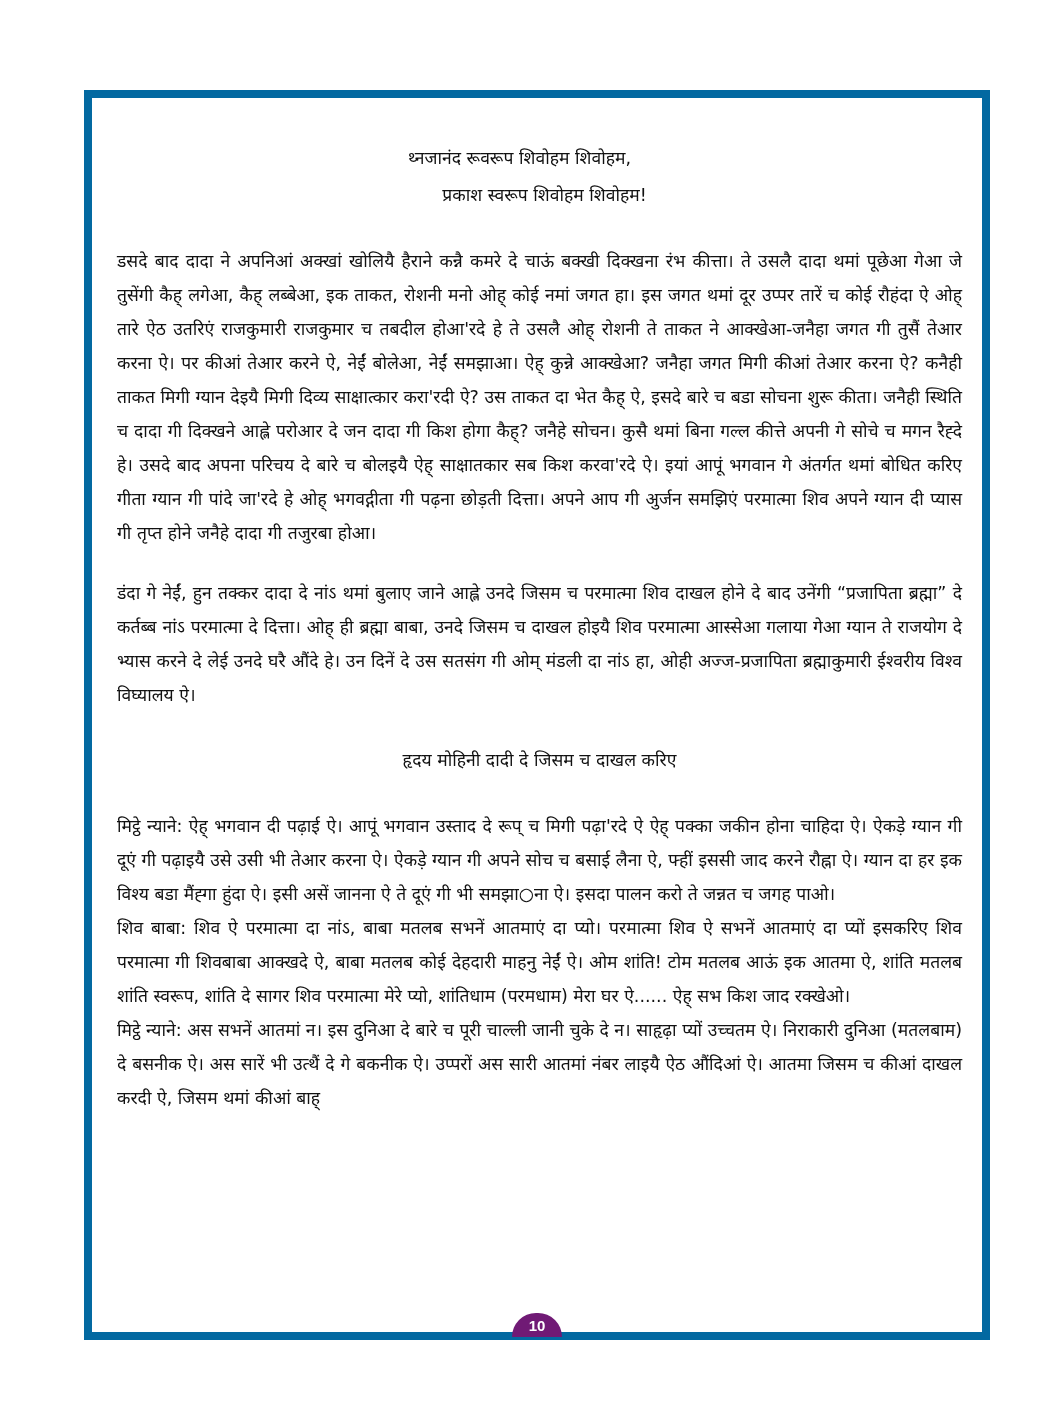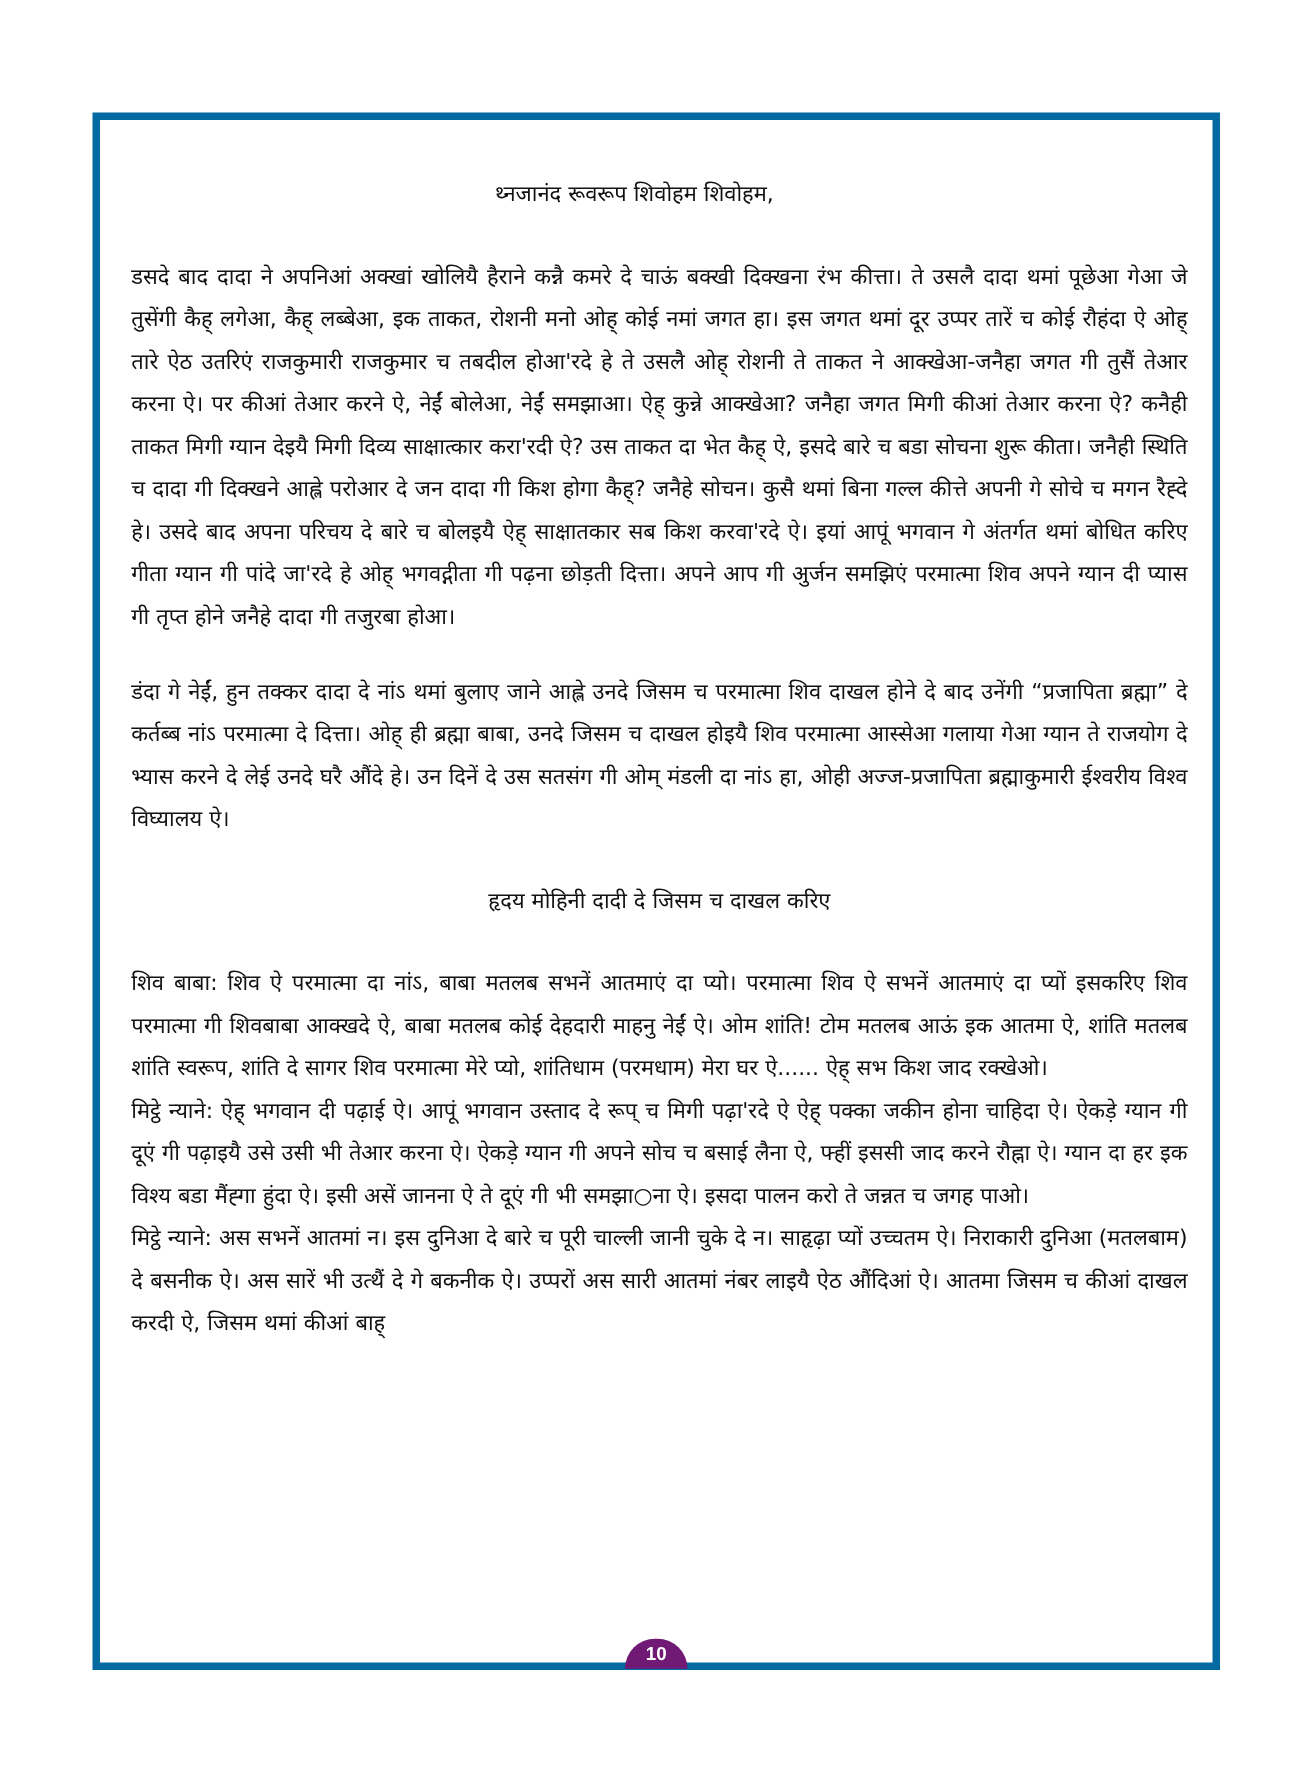--- a/index.html
+++ b/index.html
@@ -10,25 +10,25 @@
     body {
       width: 1050px;
       height: 1425px;
       position: relative;
       overflow: hidden;
       font-family: "DejaVu Sans", "Liberation Sans", sans-serif;
       color: #111111;
     }
     .page-frame {
       position: absolute;
-      left: 74px;
+      left: 84px;
       top: 90px;
       width: 890px;
       height: 1234px;
-      border: 6px solid #0369a1;
+      border: 8px solid #0369a1;
       box-sizing: content-box;
     }
     .content {
       position: absolute;
       left: 25px;
       right: 20px;
       top: 42px;
       font-size: 17.5px;
       line-height: 34px;
       text-align: justify;
@@ -69,38 +69,39 @@
     }
   </style>
 </head>
 <body>
 
 <div class="page-frame">
   <div class="content">
 
     <div class="verse top">
       <span class="line">थ्नजानंद रूवरूप शिवोहम शिवोहम,</span>
+      <span class="line">प्रकाश स्वरूप शिवोहम शिवोहम!</span>
     </div>
 
     <div class="gap-lg"></div>
 
     <p>डसदे बाद दादा ने अपनिआं अक्खां खोलियै हैराने कन्नै कमरे दे चाऊं बक्खी दिक्खना रंभ कीत्ता। ते उसलै दादा थमां पूछेआ गेआ जे तुसेंगी कैह् लगेआ, कैह् लब्बेआ, इक ताकत, रोशनी मनो ओह् कोई नमां जगत हा। इस जगत थमां दूर उप्पर तारें च कोई रौहंदा ऐ ओह् तारे ऐठ उतरिएं राजकुमारी राजकुमार च तबदील होआ'रदे हे ते उसलै ओह् रोशनी ते ताकत ने आक्खेआ-जनैहा जगत गी तुसैं तेआर करना ऐ। पर कीआं तेआर करने ऐ, नेईं बोलेआ, नेईं समझाआ। ऐह् कुन्ने आक्खेआ? जनैहा जगत मिगी कीआं तेआर करना ऐ? कनैही ताकत मिगी ग्यान देइयै मिगी दिव्य साक्षात्कार करा'रदी ऐ? उस ताकत दा भेत कैह् ऐ, इसदे बारे च बडा सोचना शुरू कीता। जनैही स्थिति च दादा गी दिक्खने आह्ले परोआर दे जन दादा गी किश होगा कैह्? जनैहे सोचन। कुसै थमां बिना गल्ल कीत्ते अपनी गे सोचे च मगन रैह्दे हे। उसदे बाद अपना परिचय दे बारे च बोलइयै ऐह् साक्षातकार सब किश करवा'रदे ऐ। इयां आपूं भगवान गे अंतर्गत थमां बोधित करिए गीता ग्यान गी पांदे जा'रदे हे ओह् भगवद्गीता गी पढ़ना छोड़ती दित्ता। अपने आप गी अुर्जन समझिएं परमात्मा शिव अपने ग्यान दी प्यास गी तृप्त होने जनैहे दादा गी तजुरबा होआ।</p>
 
     <div class="gap-md"></div>
 
     <p>डंदा गे नेईं, हुन तक्कर दादा दे नांऽ थमां बुलाए जाने आह्ले उनदे जिसम च परमात्मा शिव दाखल होने दे बाद उनेंगी “प्रजापिता ब्रह्मा” दे कर्तब्ब नांऽ परमात्मा दे दित्ता। ओह् ही ब्रह्मा बाबा, उनदे जिसम च दाखल होइयै शिव परमात्मा आस्सेआ गलाया गेआ ग्यान ते राजयोग दे भ्यास करने दे लेई उनदे घरै औंदे हे। उन दिनें दे उस सतसंग गी ओम् मंडली दा नांऽ हा, ओही अज्ज-प्रजापिता ब्रह्माकुमारी ईश्वरीय विश्व विघ्यालय ऐ।</p>
 
     <div class="gap-lg"></div>
 
     <div class="verse">
       <span class="line">हृदय मोहिनी दादी दे जिसम च दाखल करिए</span>
     </div>
 
     <div class="gap-lg"></div>
 
+    <p>मिट्ठे न्याने:  ऐह् भगवान दी पढ़ाई ऐ। आपूं भगवान उस्ताद दे रूप् च मिगी पढ़ा'रदे ऐ ऐह् पक्का जकीन होना चाहिदा ऐ। ऐकड़े ग्यान गी दूएं गी पढ़ाइयै उसे उसी भी तेआर करना ऐ। ऐकड़े ग्यान गी अपने सोच च बसाई लैना ऐ, फ्हीं इससी जाद करने रौह्ना ऐ। ग्यान दा हर इक विश्य बडा मैंह्गा हुंदा ऐ। इसी असें जानना ऐ ते दूएं गी भी समझा○ना ऐ। इसदा पालन करो ते जन्नत च जगह पाओ।</p>
     <p>शिव बाबा: शिव ऐ परमात्मा दा नांऽ, बाबा मतलब सभनें आतमाएं दा प्यो। परमात्मा शिव ऐ सभनें आतमाएं दा प्यों इसकरिए शिव परमात्मा गी शिवबाबा आक्खदे ऐ, बाबा मतलब कोई देहदारी माहनु नेईं ऐ। ओम शांति! टोम मतलब आऊं इक आतमा ऐ, शांति मतलब शांति स्वरूप, शांति दे सागर शिव परमात्मा मेरे प्यो, शांतिधाम (परमधाम) मेरा घर ऐ...... ऐह् सभ किश जाद रक्खेओ।</p>
-    <p>मिट्ठे न्याने:  ऐह् भगवान दी पढ़ाई ऐ। आपूं भगवान उस्ताद दे रूप् च मिगी पढ़ा'रदे ऐ ऐह् पक्का जकीन होना चाहिदा ऐ। ऐकड़े ग्यान गी दूएं गी पढ़ाइयै उसे उसी भी तेआर करना ऐ। ऐकड़े ग्यान गी अपने सोच च बसाई लैना ऐ, फ्हीं इससी जाद करने रौह्ना ऐ। ग्यान दा हर इक विश्य बडा मैंह्गा हुंदा ऐ। इसी असें जानना ऐ ते दूएं गी भी समझा○ना ऐ। इसदा पालन करो ते जन्नत च जगह पाओ।</p>
     <p>मिट्ठे न्याने: अस सभनें आतमां न। इस दुनिआ दे बारे च पूरी चाल्ली जानी चुके दे न। साहृढ़ा प्यों उच्चतम ऐ। निराकारी दुनिआ (मतलबाम) दे बसनीक ऐ। अस सारें भी उत्थैं दे गे बकनीक ऐ। उप्परों अस सारी आतमां नंबर लाइयै ऐठ औंदिआं ऐ। आतमा जिसम च कीआं दाखल करदी ऐ, जिसम थमां कीआं बाह्</p>
 
   </div>
 
   <div class="page-number">10</div>
 </div>
 
 </body></html>

